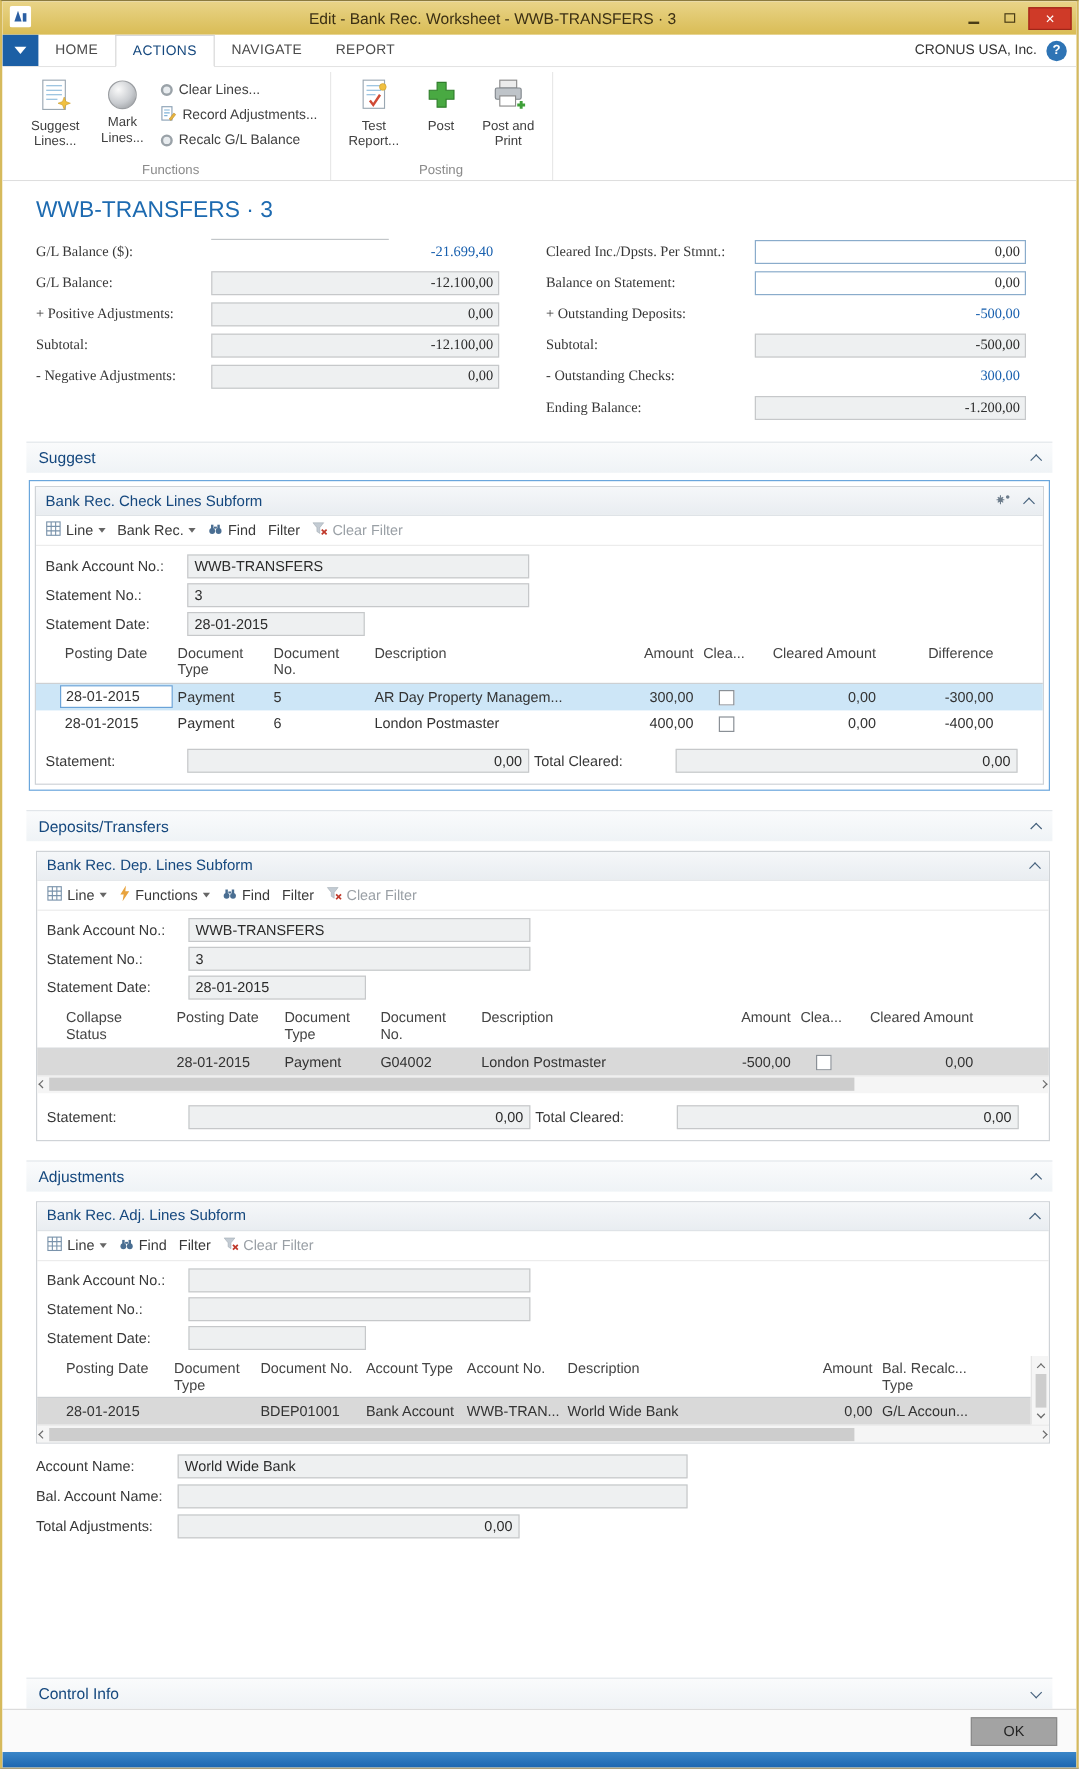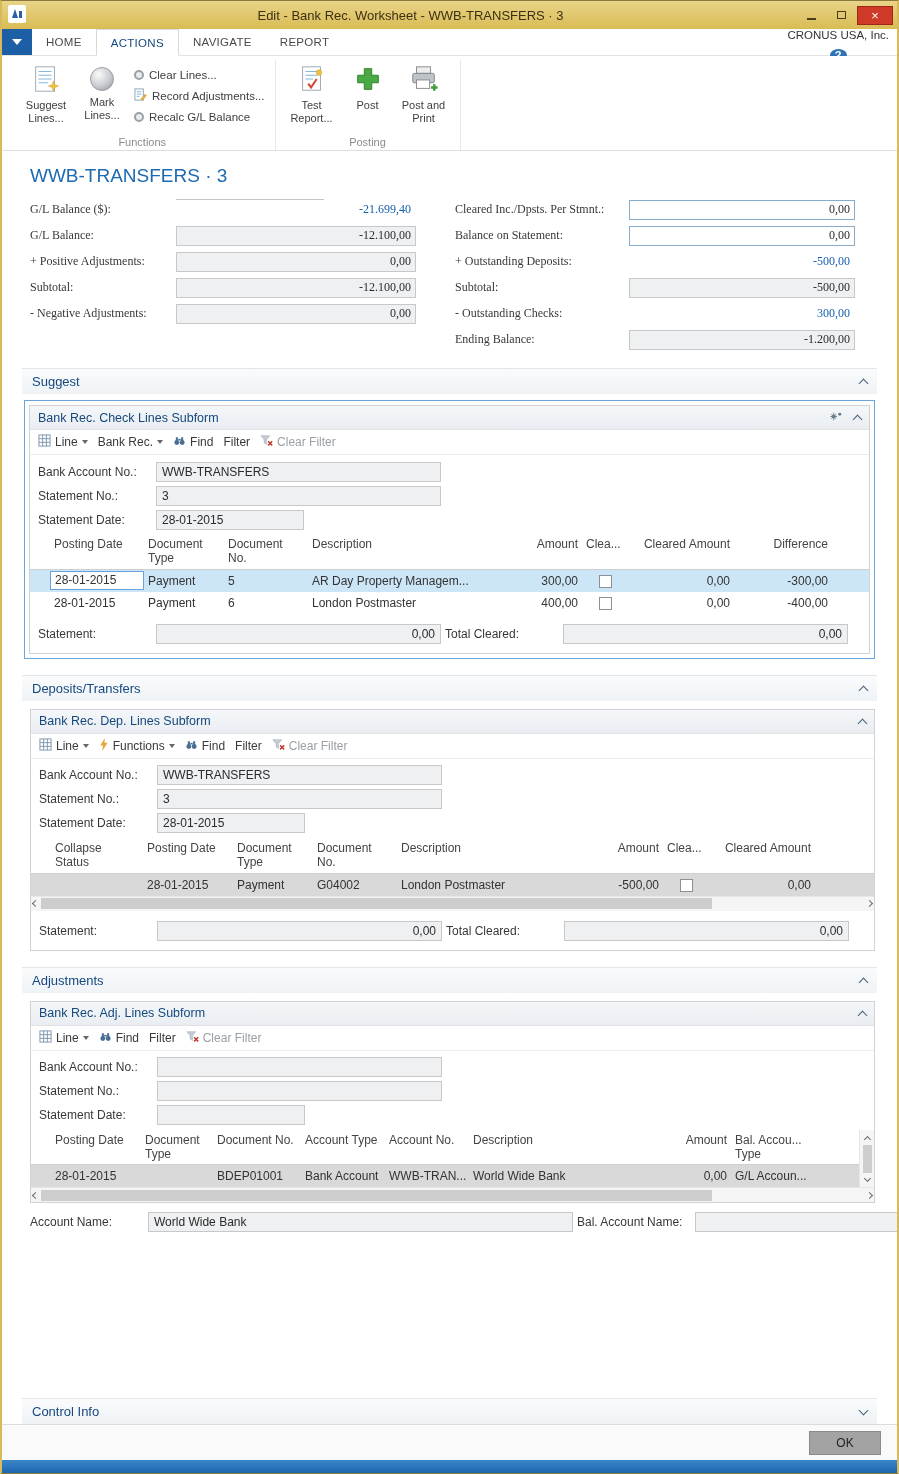--- a/index.html
+++ b/index.html
@@ -13,21 +13,21 @@
   .winbtn { width:28px; height:19px; display:flex; align-items:center; justify-content:center; margin-left:2px; }
   .btn-close { width:36px; background:#cf3a28; border:1px solid #9e2718; color:#fff; font-size:13px; }
   .min-glyph { width:9px; border-bottom:2px solid #4a3c16; margin-top:7px; }
   .max-glyph { width:9px; height:8px; border:1.5px solid #4a3c16; }
 
   
   .tabrow { height:27px; flex:none; display:flex; align-items:stretch; background:#fff; border-bottom:1px solid #e3e3e3; }
   .appmenu { width:30px; background:#1c5fa5; display:flex; align-items:center; justify-content:center; }
   .tab { padding:0 14px; display:flex; align-items:center; font-size:11.5px; color:#4a4a4a; letter-spacing:.3px; }
   .tab.active { border:1px solid #d8d8d8; border-bottom-color:#fff; margin-bottom:-1px; color:#15487e; }
-  .tab-right { margin-left:auto; display:flex; align-items:center; gap:8px; padding-right:8px;flex-direction:column; }
+  .tab-right { margin-left:auto; display:flex; align-items:center; gap:8px; padding-right:8px; }
   .company { font-size:11.5px; color:#333; }
   .help-btn { width:17px; height:17px; border-radius:50%; background:#2e74b5; color:#fff; font-weight:bold;
               display:flex; align-items:center; justify-content:center; font-size:11px; }
 
   
   .ribbon { flex:none; display:flex; padding:4px 8px 0 8px; border-bottom:1px solid #dedede; height:95px; background:#fff; }
   .rgroup { position:relative; display:flex; align-items:flex-start; padding:2px 8px 16px 8px; border-right:1px solid #e8e8e8; }
   .glabel { position:absolute; bottom:2px; left:0; right:0; text-align:center; color:#8b8b8b; font-size:11px; }
   .bigbtn { width:56px; display:flex; flex-direction:column; align-items:center; gap:2px; padding:2px 1px; }
   .bigbtn .blbl { font-size:11px; color:#404040; text-align:center; line-height:1.15; }
@@ -111,21 +111,21 @@
 
   .hscroll { height:15px; display:flex; align-items:center; border-top:1px solid #e6e6e6; background:#f5f5f5; padding:0 2px; }
   .hthumb { width:80%; height:11px; background:#cdcdcd; margin:0 3px; }
   .hspace { flex:1; }
   .tablewrap { display:flex; }
   .tablewrap .tcol { flex:1; min-width:0; }
   .vscroll { width:15px; flex:none; border-left:1px solid #e6e6e6; background:#f5f5f5; display:flex; flex-direction:column;
              align-items:center; justify-content:space-between; padding:3px 0; }
   .vthumb { width:9px; flex:1; background:#cdcdcd; margin:3px 0; }
 
-  .adj-footer { margin:8px 22px 0 28px; display:flex; flex-direction:row; gap:4px; }
+  .adj-footer { margin:8px 22px 0 28px; display:flex; flex-direction:column; gap:4px; }
 
   .buttonbar { flex:none; height:36px; display:flex; justify-content:flex-end; align-items:center; padding-right:16px;
                border-top:1px solid #dcdcdc; background:#fafafa; }
   .ok-btn { width:72px; height:24px; background:#a3a3a3; border:1px solid #8a8a8a; display:flex; align-items:center; justify-content:center; color:#222; }
   .statusbar { flex:none; height:13px; background:linear-gradient(#3a86c8,#1d66b0); }
 </style>
 </head>
 <body>
 
 <div class="window">
@@ -572,21 +572,21 @@
         <div class="tcol">
           <div class="thead">
             <div class="tc aj0"></div>
             <div class="tc aj1">Posting Date</div>
             <div class="tc aj2">Document Type</div>
             <div class="tc aj3">Document No.</div>
             <div class="tc aj4">Account Type</div>
             <div class="tc aj5">Account No.</div>
             <div class="tc aj6">Description</div>
             <div class="tc aj7 ra">Amount</div>
-            <div class="tc aj8">Bal. Accou... Type</div>
+            <div class="tc aj8">Bal. Recalc... Type</div>
           </div>
           <div class="trow sel-gray">
             <div class="tc aj0"></div>
             <div class="tc aj1">28-01-2015</div>
             <div class="tc aj2"></div>
             <div class="tc aj3">BDEP01001</div>
             <div class="tc aj4">Bank Account</div>
             <div class="tc aj5">WWB-TRAN...</div>
             <div class="tc aj6">World Wide Bank</div>
             <div class="tc aj7 ra">0,00</div>

